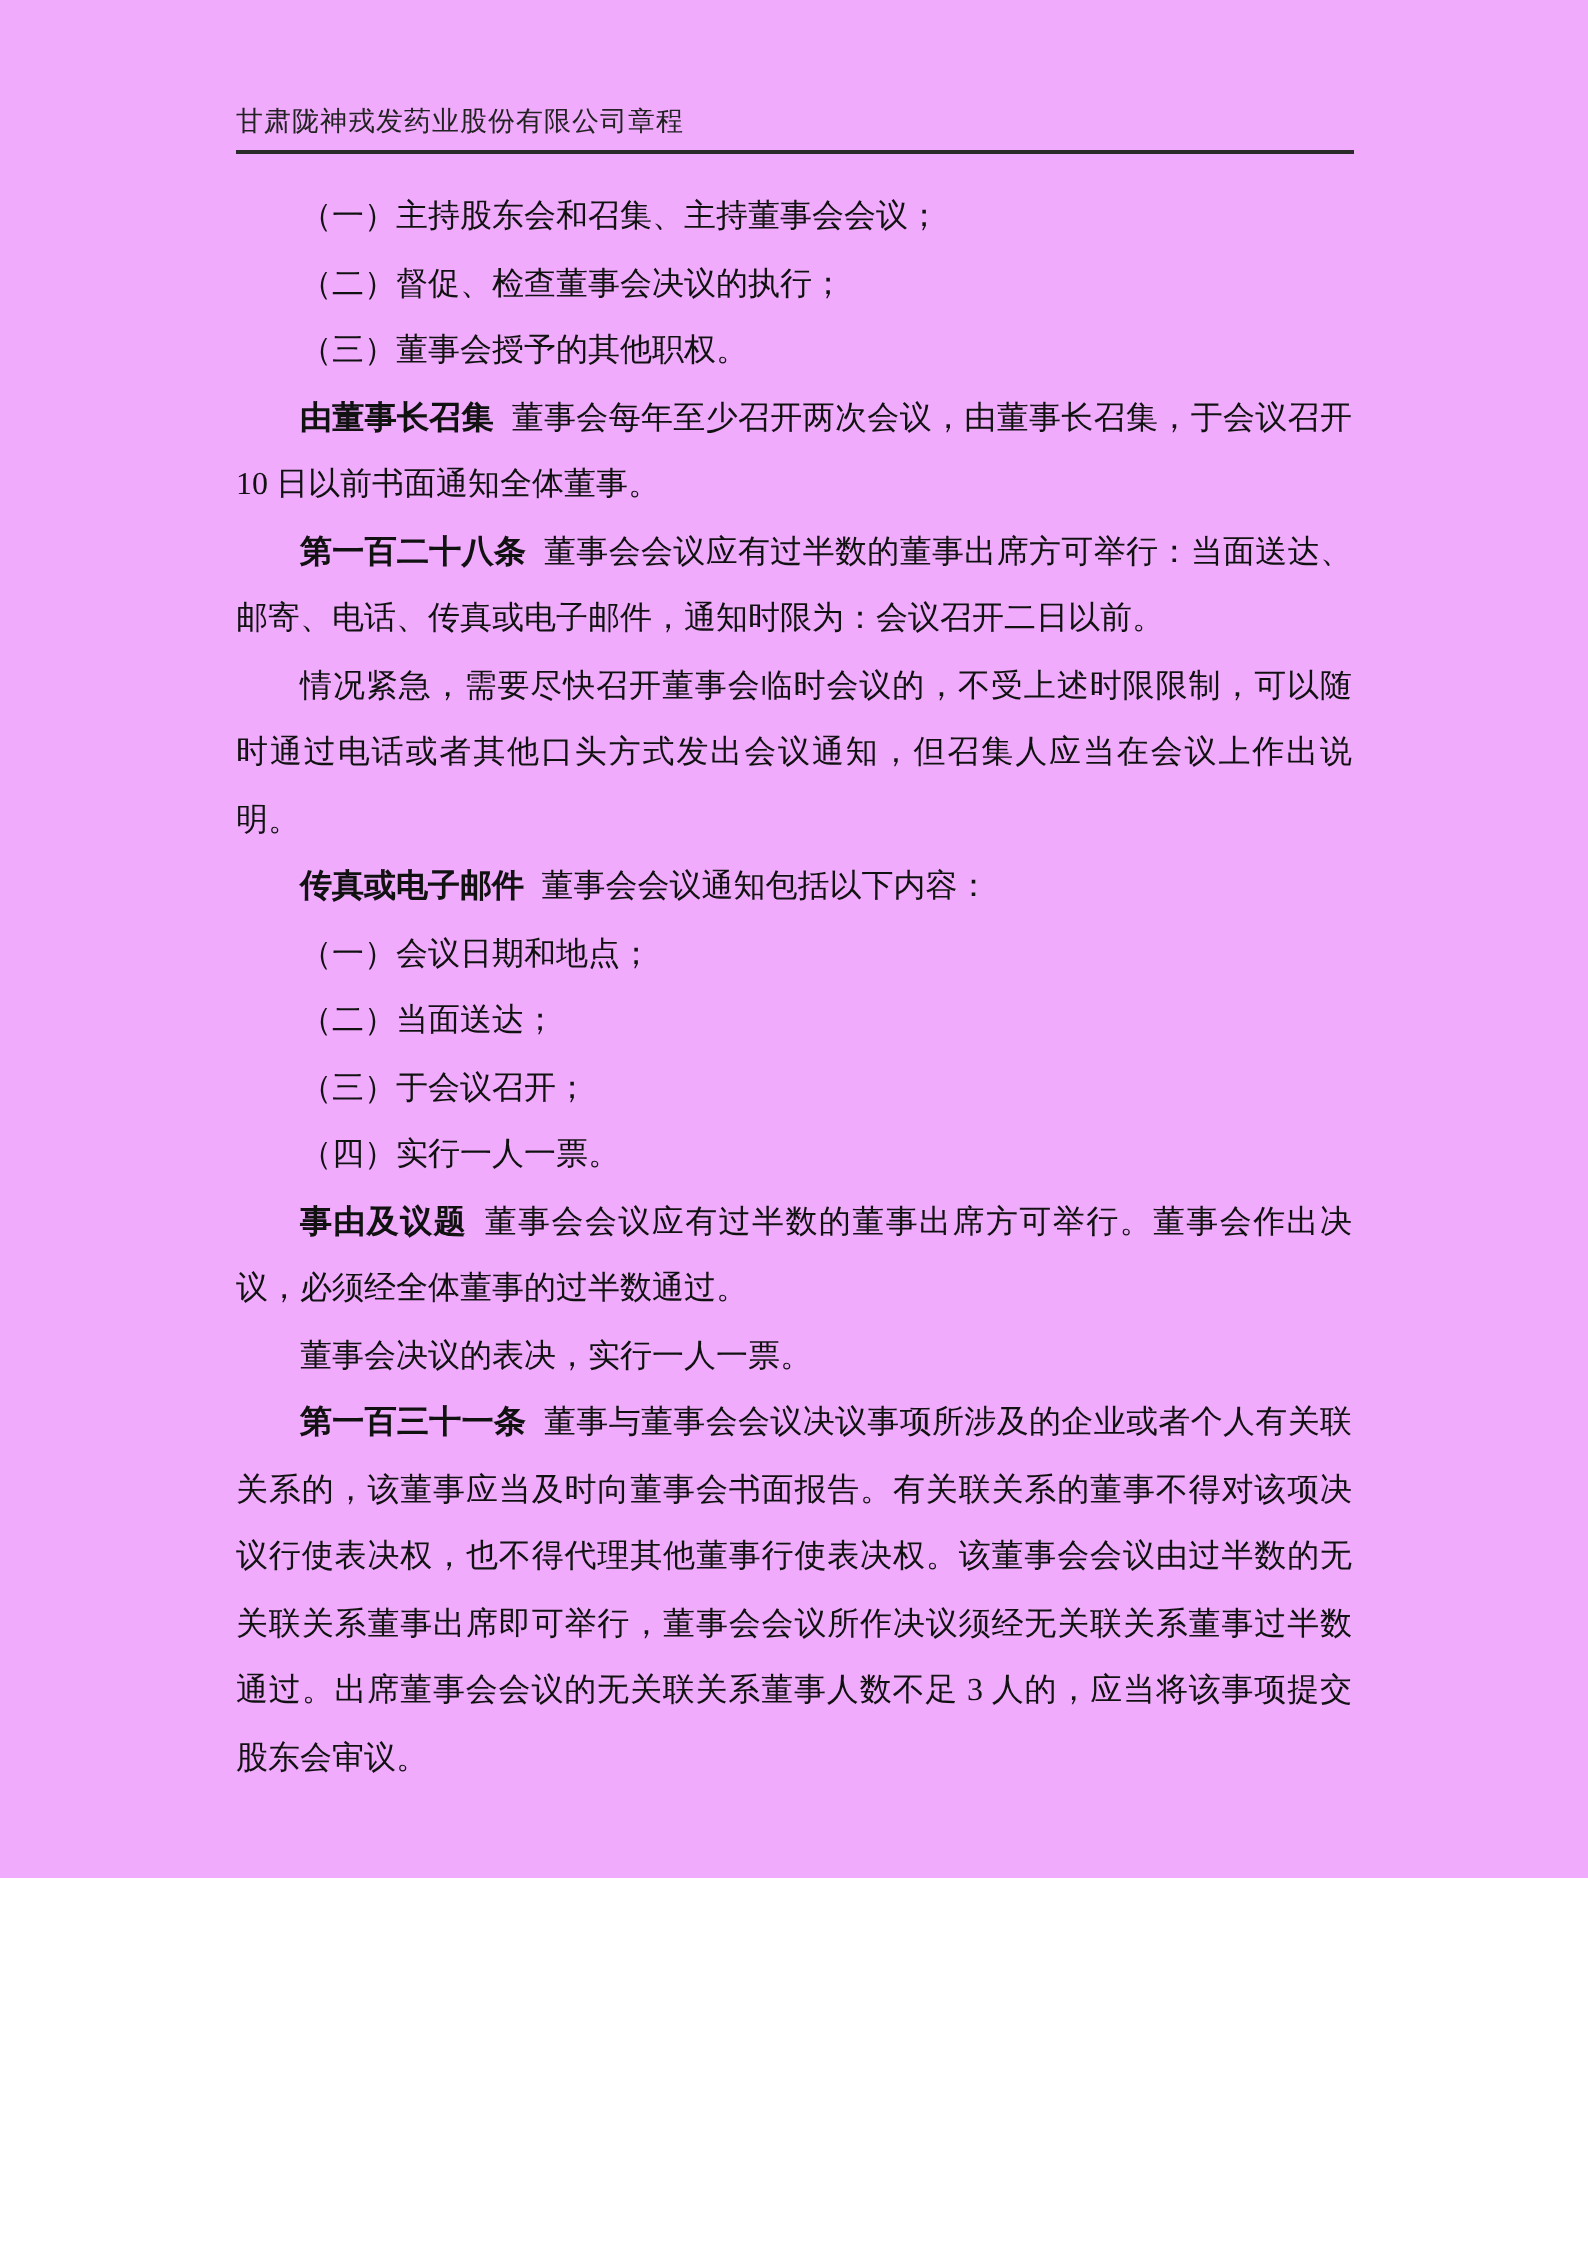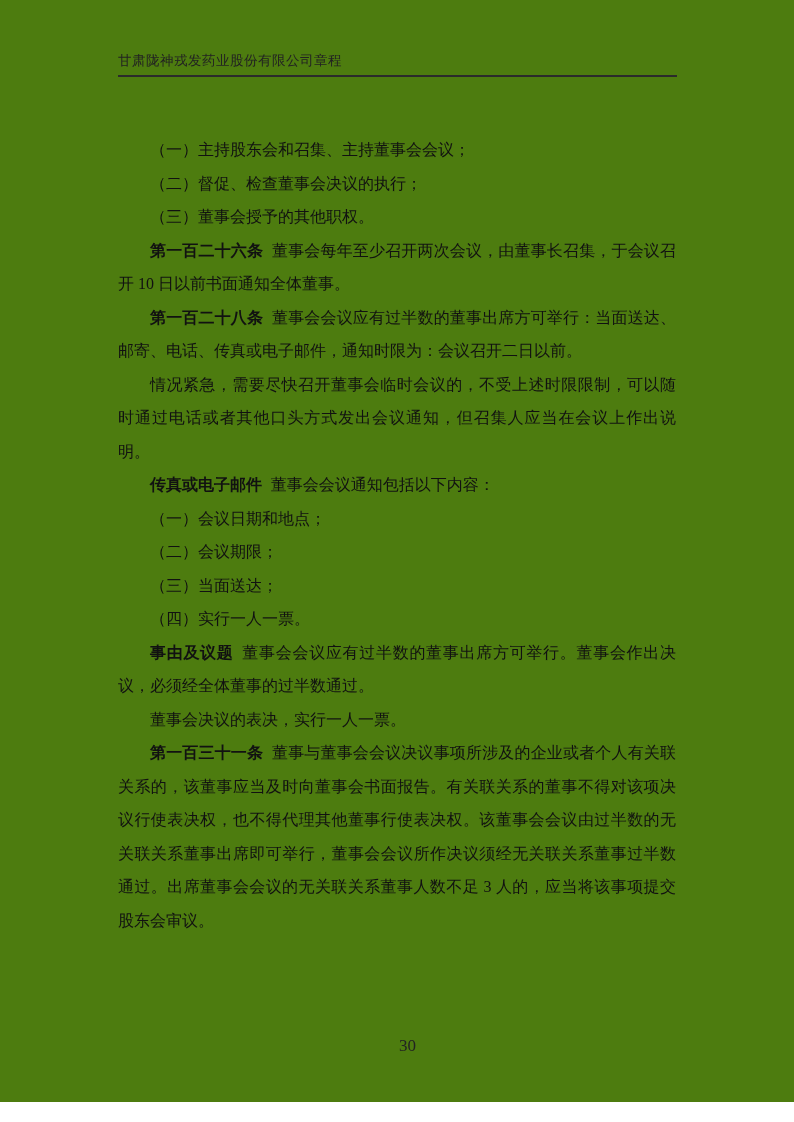--- a/index.html
+++ b/index.html
@@ -1,43 +1,42 @@
 <!DOCTYPE html>
 <html><head>
 <meta charset="utf-8">
 <style>
   * { margin: 0; padding: 0; box-sizing: border-box; }
   html, body { background: #ffffff; }
   .page {
     position: relative;
     width: 794px;
-    height: 1102px;
+    height: 939px;
     margin: 0 auto;
-    background: #4d7c0f;
+    background: #f0abfc;
     font-family: "Liberation Serif", "DejaVu Serif", serif;
     color: #1a1a1a;
     overflow: hidden;
   }
   .doc-header {
     position: absolute;
     left: 118px;
     right: 117px;
     top: 52px;
     font-size: 13.5px;
     letter-spacing: 0.5px;
     color: #222222;
     padding-bottom: 5px;
     border-bottom: 2px solid #2b2b2b;
   }
   .doc-body {
     position: absolute;
     left: 118px;
     width: 558px;
     top: 92px;
-    margin-top: 41px;
   }
   .doc-body p {
     font-size: 16px;
     line-height: 33.5px;
     text-align: justify;
     text-indent: 2em;
     color: #111111;
     word-break: break-all;
   }
   .article-label {
@@ -61,27 +60,27 @@
 <div class="page">
 
   <div class="doc-header">
     <span>甘肃陇神戎发药业股份有限公司章程</span>
   </div>
 
   <div class="doc-body">
       <p><span>（一）主持股东会和召集、主持董事会会议；</span></p>
       <p><span>（二）督促、检查董事会决议的执行；</span></p>
       <p><span>（三）董事会授予的其他职权。</span></p>
-      <p><span class="article-label">第一百二十六条</span><span>董事会每年至少召开两次会议，由董事长召集，于会议召开 10 日以前书面通知全体董事。</span></p>
+      <p><span class="article-label">由董事长召集</span><span>董事会每年至少召开两次会议，由董事长召集，于会议召开 10 日以前书面通知全体董事。</span></p>
       <p><span class="article-label">第一百二十八条</span><span>董事会会议应有过半数的董事出席方可举行：当面送达、邮寄、电话、传真或电子邮件，通知时限为：会议召开二日以前。</span></p>
       <p><span>情况紧急，需要尽快召开董事会临时会议的，不受上述时限限制，可以随时通过电话或者其他口头方式发出会议通知，但召集人应当在会议上作出说明。</span></p>
       <p><span class="article-label">传真或电子邮件</span><span>董事会会议通知包括以下内容：</span></p>
       <p><span>（一）会议日期和地点；</span></p>
-      <p><span>（二）会议期限；</span></p>
-      <p><span>（三）当面送达；</span></p>
+      <p><span>（二）当面送达；</span></p>
+      <p><span>（三）于会议召开；</span></p>
       <p><span>（四）实行一人一票。</span></p>
       <p><span class="article-label">事由及议题</span><span>董事会会议应有过半数的董事出席方可举行。董事会作出决议，必须经全体董事的过半数通过。</span></p>
       <p><span>董事会决议的表决，实行一人一票。</span></p>
       <p><span class="article-label">第一百三十一条</span><span>董事与董事会会议决议事项所涉及的企业或者个人有关联关系的，该董事应当及时向董事会书面报告。有关联关系的董事不得对该项决议行使表决权，也不得代理其他董事行使表决权。该董事会会议由过半数的无关联关系董事出席即可举行，董事会会议所作决议须经无关联关系董事过半数通过。出席董事会会议的无关联关系董事人数不足 3 人的，应当将该事项提交股东会审议。</span></p>
     </div>
 
   <div class="doc-footer">
     <span>30</span>
   </div>
 

